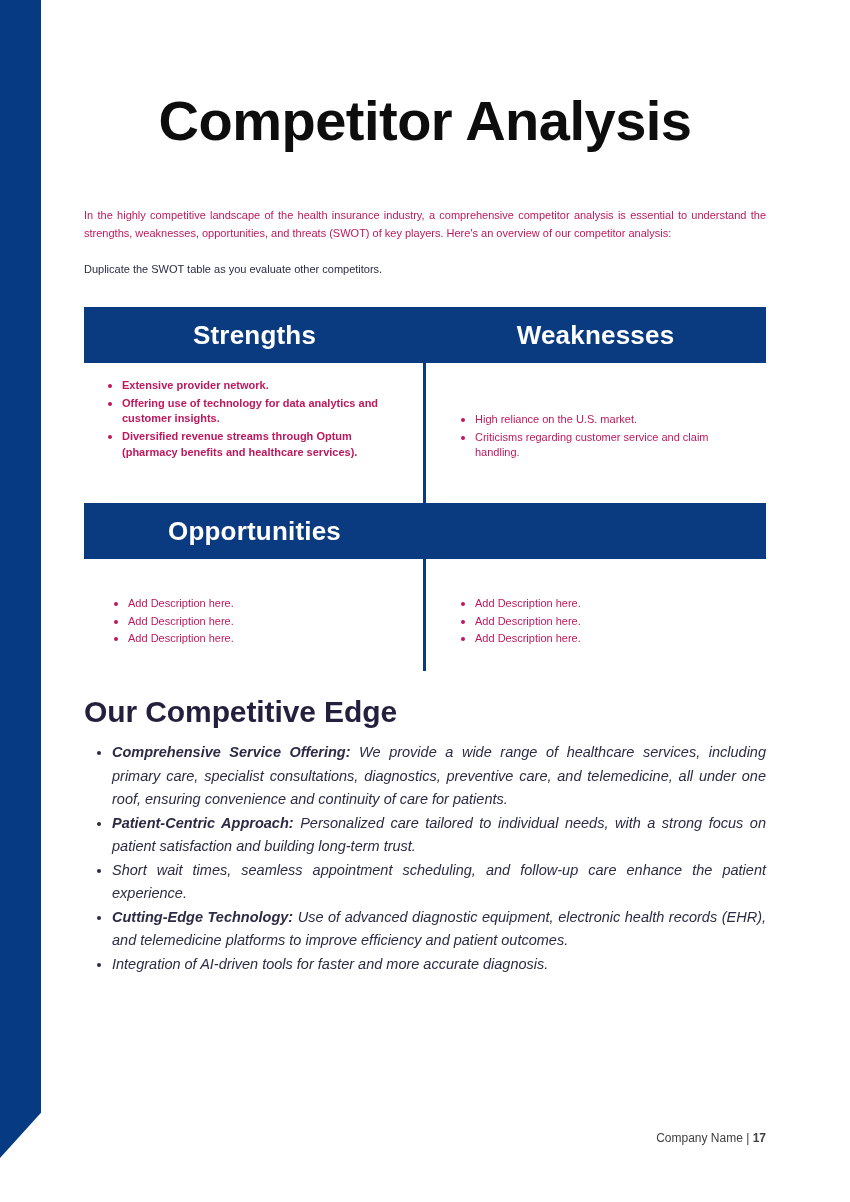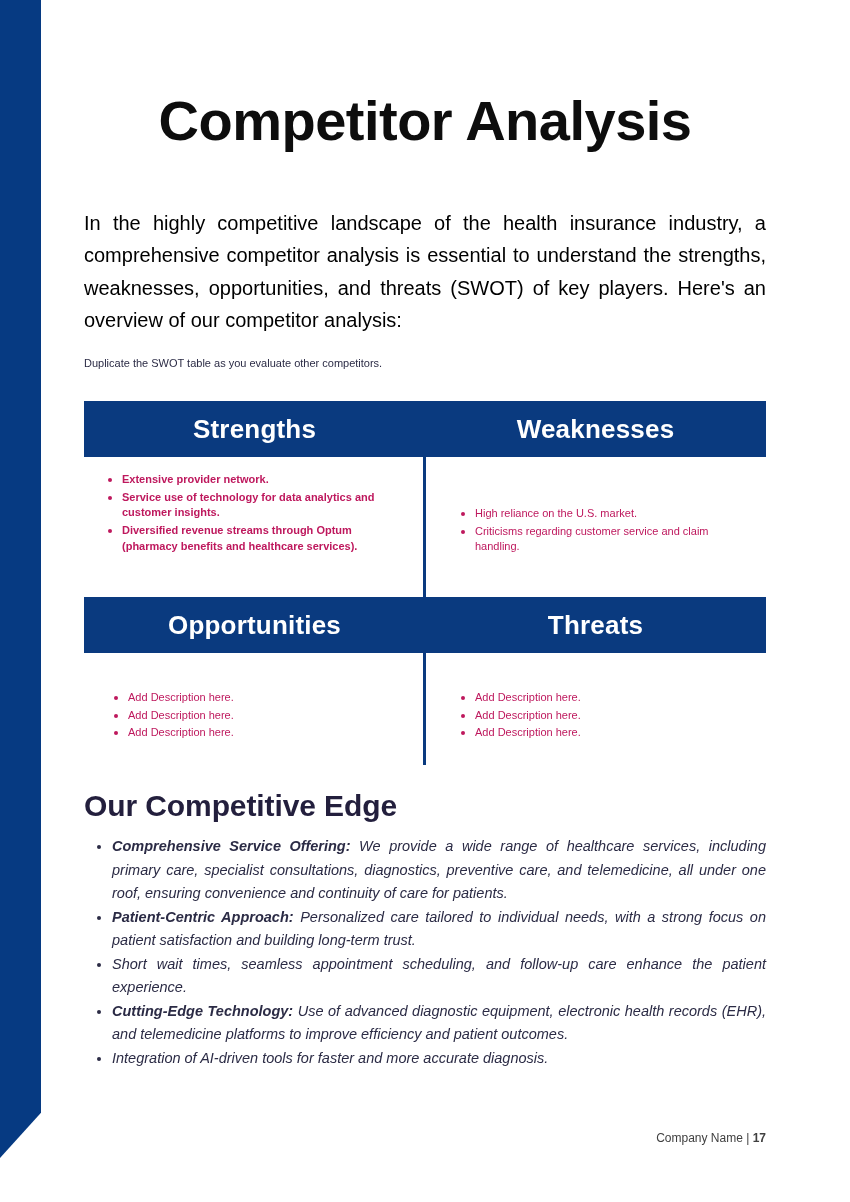--- a/index.html
+++ b/index.html
@@ -45,24 +45,24 @@
     font-weight: 700;
     line-height: 1.05;
     letter-spacing: -0.5px;
     color: #0d0d0d;
     text-align: center;
   }
 
   .intro {
     margin: 0;
     padding-top: 56px;
-    font-size: 20px;
+    font-size: 11px;
     line-height: 1.62;
     text-align: justify;
-    color: #000000;
+    color: #be185d;
   }
 
   .subnote {
     margin: 0;
     padding-top: 19px;
     font-size: 11px;
     line-height: 1.62;
     color: #2b2b45;
   }
 
@@ -191,21 +191,21 @@
         <div class="cell">
           <span class="cell-title">Weaknesses</span>
         </div>
         <div class="swot-divider head"></div>
       </div>
 
       <div class="swot-bodyrow row1">
         <div class="cell left">
           <ul class="swot-list strong">
             <li>Extensive provider network.</li>
-            <li>Service use of technology for data analytics and customer insights.</li>
+            <li>Offering use of technology for data analytics and customer insights.</li>
             <li>Diversified revenue streams through Optum (pharmacy benefits and healthcare services).</li>
           </ul>
         </div>
         <div class="cell right">
           <div style="height:34px"></div>
           <ul class="swot-list">
             <li>High reliance on the U.S. market.</li>
             <li>Criticisms regarding customer service and claim handling.</li>
           </ul>
         </div>
@@ -213,23 +213,20 @@
       </div>
 
       <div class="gap-bar" style="position:relative;">
         <div class="swot-divider"></div>
       </div>
 
       <div class="swot-headrow">
         <div class="cell">
           <span class="cell-title">Opportunities</span>
         </div>
-        <div class="cell">
-          <span class="cell-title">Threats</span>
-        </div>
         <div class="swot-divider head"></div>
       </div>
 
       <div class="swot-bodyrow row2">
         <div class="cell left">
           <div style="height:22px"></div>
           <ul class="swot-list" style="padding-left:26px;">
             <li>Add Description here.</li>
             <li>Add Description here.</li>
             <li>Add Description here.</li>

